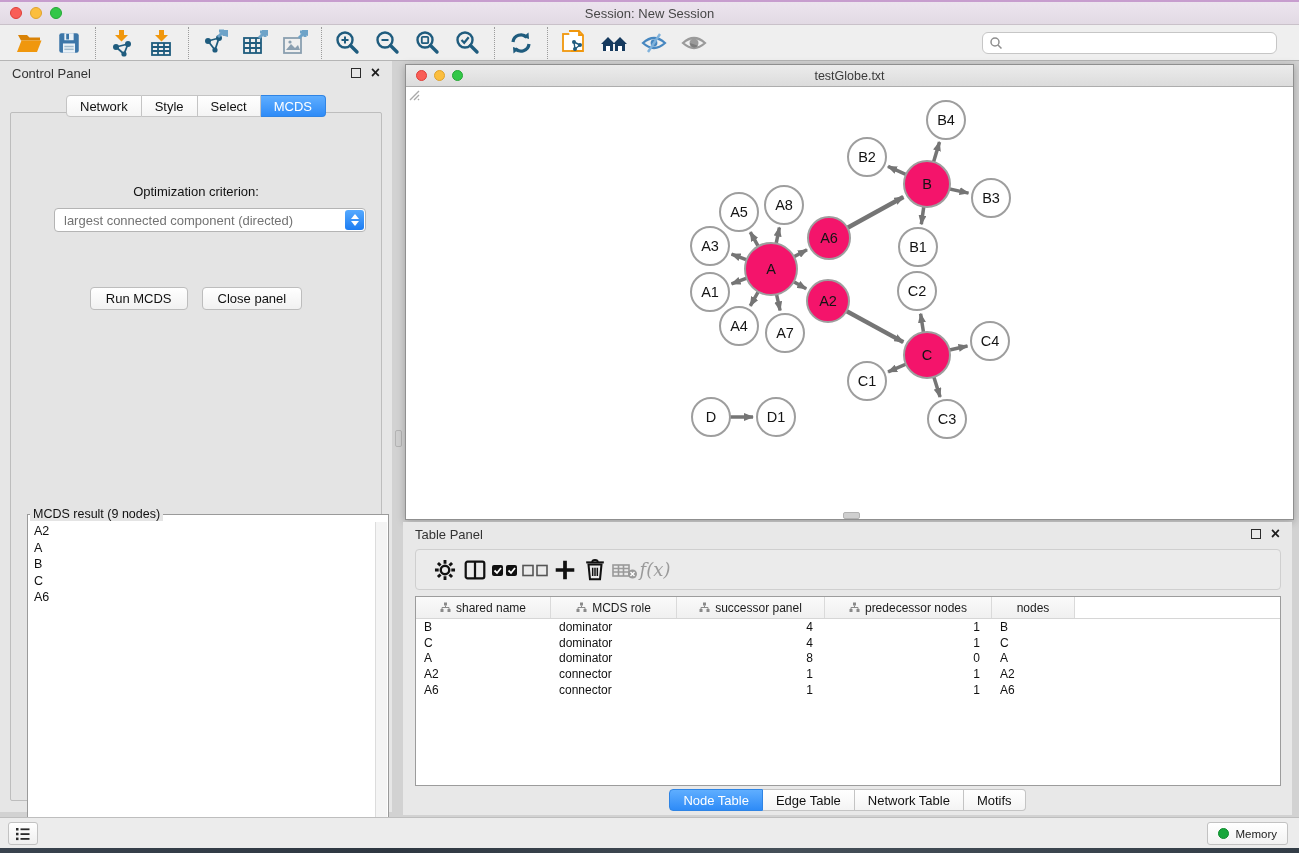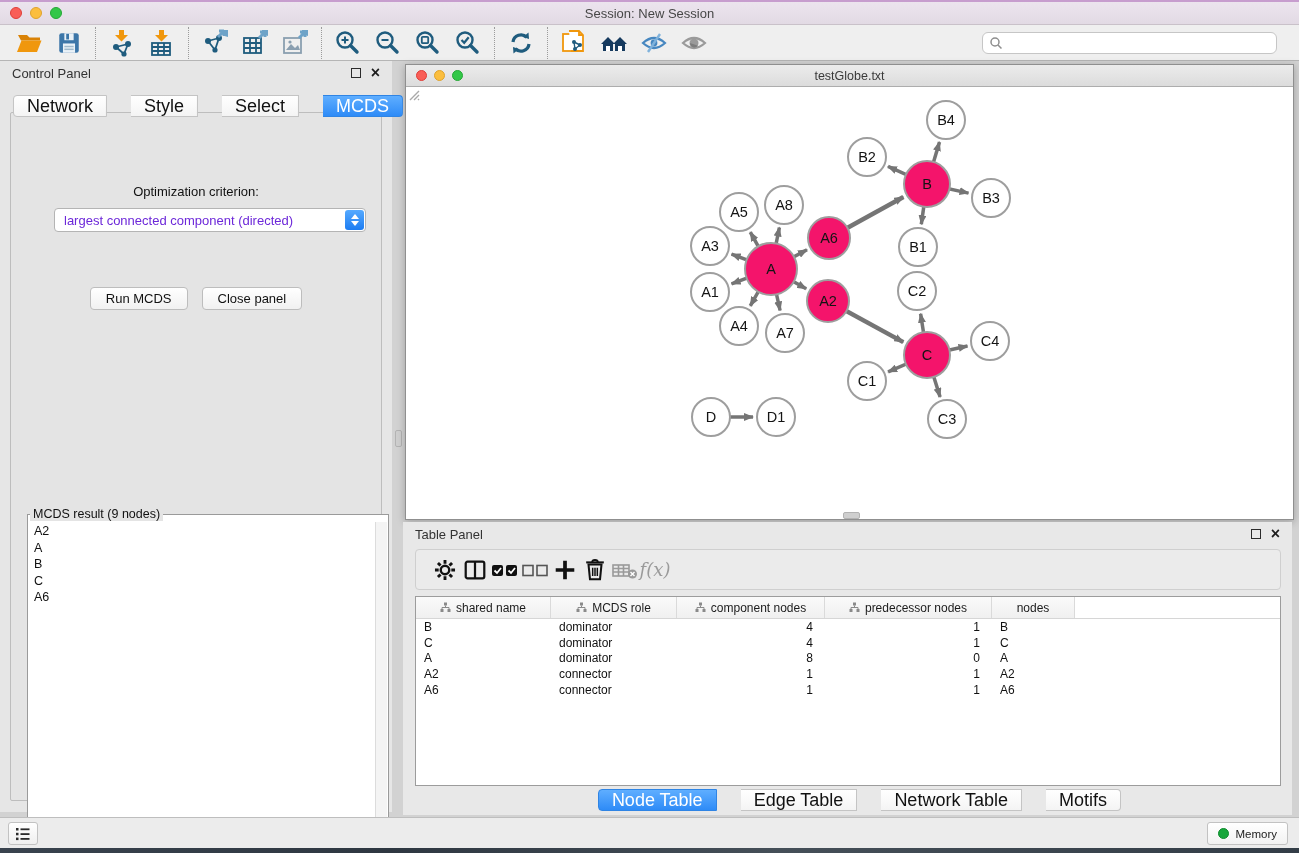--- a/index.html
+++ b/index.html
@@ -33,28 +33,28 @@
   .control-panel { position:absolute; left:0; top:61px; width:392px; height:751px; background:#E6E6E6; }
   .panel-head { position:absolute; left:0; top:0; width:100%; height:24px; display:flex; align-items:center; }
   .panel-head .ph-title { font-size:13px; color:#333; margin-left:12px; }
   .panel-head .ph-icons { margin-left:auto; margin-right:12px; display:flex; gap:10px; align-items:center; }
   .float-ico { width:10px; height:10px; border:1.5px solid #2b2b2b; display:inline-block; cursor:pointer; }
   .close-ico { font-size:16px; font-weight:bold; color:#1d1d1d; line-height:10px; cursor:pointer; }
   .cp-box { position:absolute; left:10px; top:51px; width:372px; height:689px; background:#E4E4E4;
     border:1px solid #BDBDBD; border-radius:2px; }
   .seg { position:absolute; display:inline-flex; }
   .seg .tab { border:1px solid #C4C4C4; border-left:none; background:linear-gradient(#FFFFFF,#F4F4F4);
-    font-size:18px; color:#111; padding:2px 13px; height:22px; display:flex; align-items:center; cursor:pointer;margin-left:24px; }
+    font-size:13px; color:#111; padding:2px 13px; height:22px; display:flex; align-items:center; cursor:pointer; }
   .seg .tab:first-child { border-left:1px solid #C4C4C4; border-radius:4px 0 0 4px; }
   .seg .tab:last-child { border-radius:0 4px 4px 0; }
   .seg .tab.active { background:linear-gradient(#5FAEFF,#2E8BF7); color:#fff; border-color:#2F84E4; }
   #cp-tabs { top:34px; left:50%; transform:translateX(-50%); z-index:3; }
   .opt-label { position:absolute; top:71px; left:0; width:100%; text-align:center; font-size:13px; color:#111; }
   .cp-select { position:absolute; top:95px; left:43px; width:312px; height:24px; background:#fff;
-    border:1px solid #B4B4B4; border-radius:4px; font-size:13px; color:#6d28d9; display:flex; align-items:center;
+    border:1px solid #B4B4B4; border-radius:4px; font-size:13px; color:#737373; display:flex; align-items:center;
     padding-left:9px; cursor:pointer; }
   .cp-select .stepper { position:absolute; right:1px; top:1px; bottom:1px; width:19px; border-radius:3px;
     background:linear-gradient(#56AAFF,#1C7CF2); display:flex; flex-direction:column; align-items:center; justify-content:center; gap:2px; }
   .chev { width:0; height:0; border-left:4px solid transparent; border-right:4px solid transparent; }
   .chev.up { border-bottom:5px solid #fff; }
   .chev.dn { border-top:5px solid #fff; }
   .cp-btnrow { position:absolute; top:130px; left:0; width:100%; display:flex; justify-content:center; gap:14px; }
   .btn { background:linear-gradient(#FFFFFF,#F1F1F1); border:1px solid #BDBDBD; border-radius:4px;
     font-size:13px; color:#111; padding:3px 15px; height:23px; cursor:pointer; font-family:"Liberation Sans",sans-serif;margin-top:44px;}
   .result-fieldset { position:absolute; left:16px; top:394px; width:362px; height:344px;
@@ -496,21 +496,21 @@
             </svg>
             <span>MCDS role</span>
           </div>
           <div class="th">
             <svg width="11" height="11" viewBox="0 0 11 11">
               <rect x="4" y="0.5" width="3" height="3" fill="#8a8a8a"></rect>
               <rect x="0.5" y="7" width="3" height="3" fill="#8a8a8a"></rect>
               <rect x="7.5" y="7" width="3" height="3" fill="#8a8a8a"></rect>
               <path d="M5.5 3.5v2M2 7V5.5h7V7" stroke="#8a8a8a" fill="none"></path>
             </svg>
-            <span>component nodes</span>
+            <span>successor panel</span>
           </div>
           <div class="th">
             <svg width="11" height="11" viewBox="0 0 11 11">
               <rect x="4" y="0.5" width="3" height="3" fill="#8a8a8a"></rect>
               <rect x="0.5" y="7" width="3" height="3" fill="#8a8a8a"></rect>
               <rect x="7.5" y="7" width="3" height="3" fill="#8a8a8a"></rect>
               <path d="M5.5 3.5v2M2 7V5.5h7V7" stroke="#8a8a8a" fill="none"></path>
             </svg>
             <span>predecessor nodes</span>
           </div>

